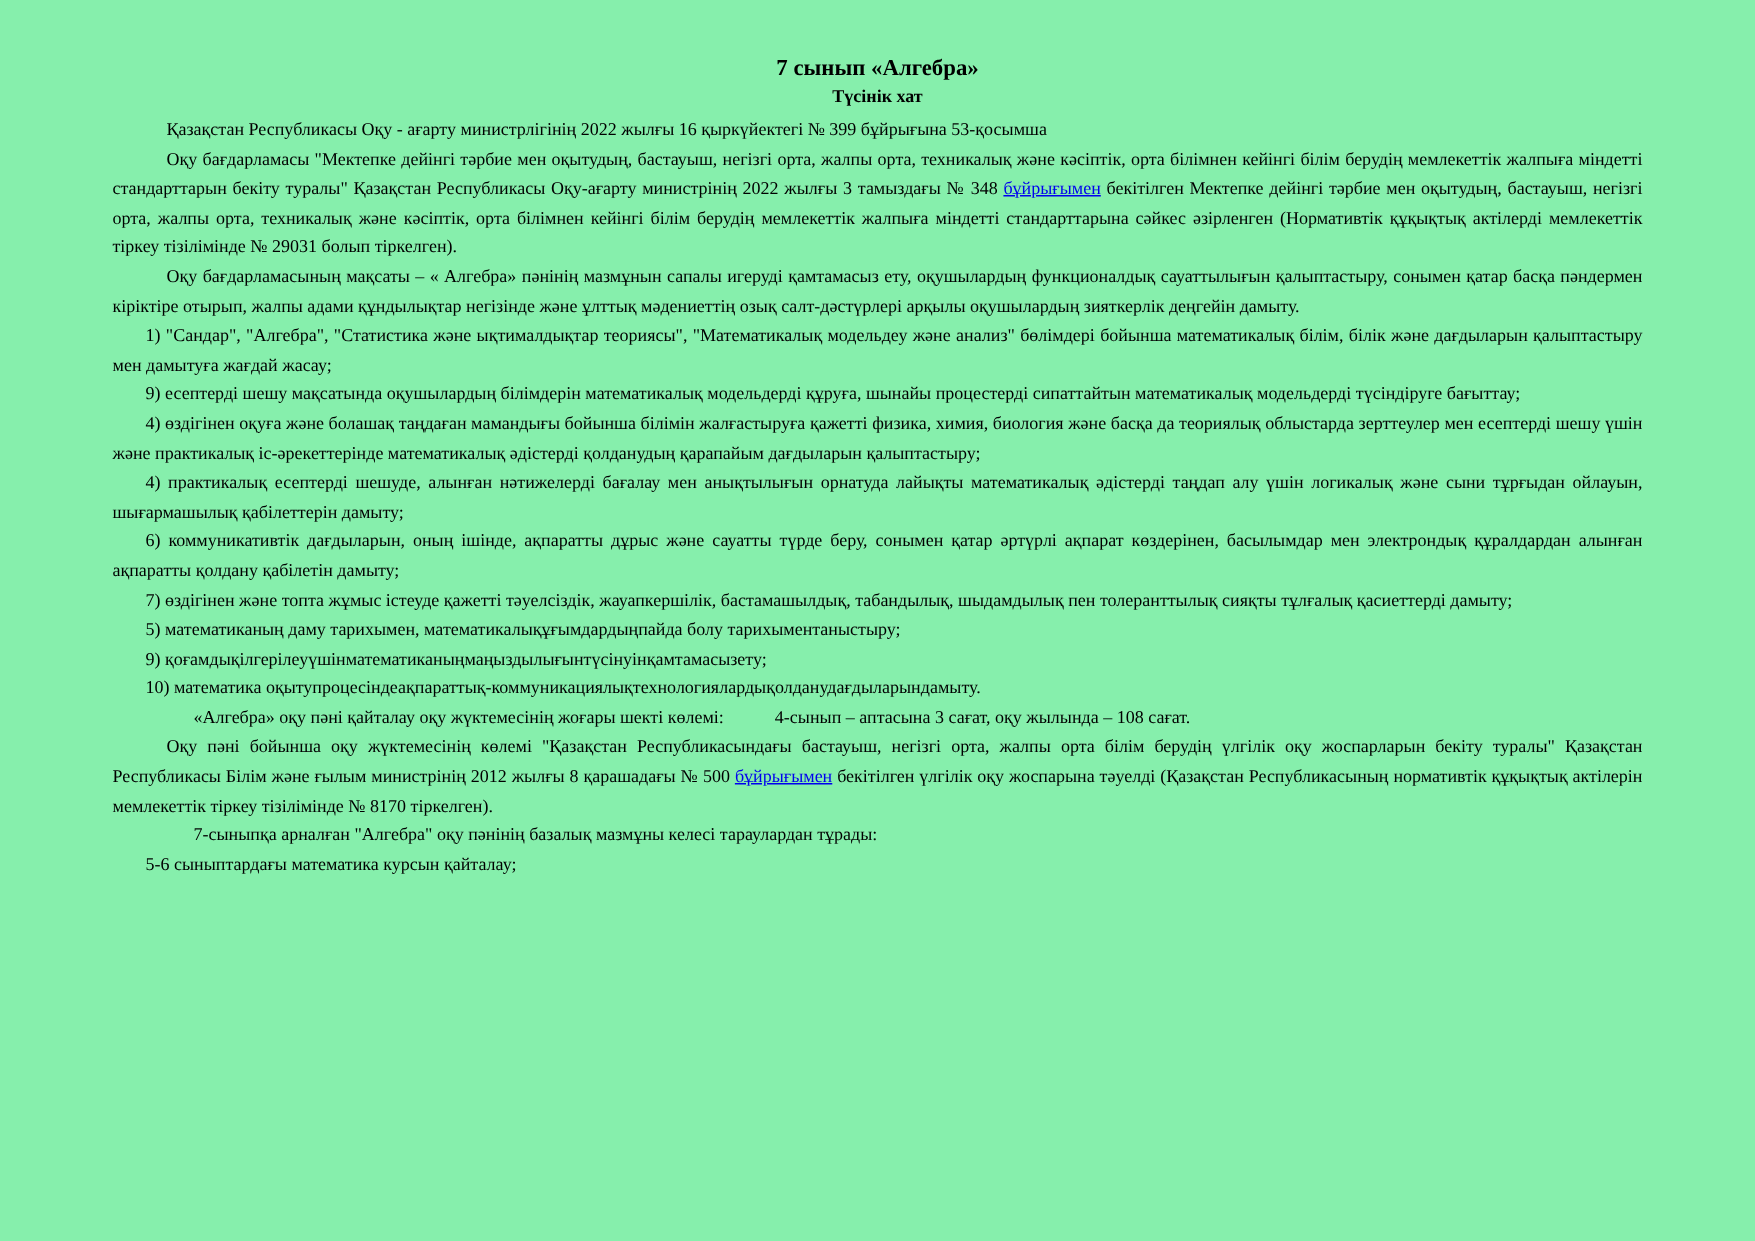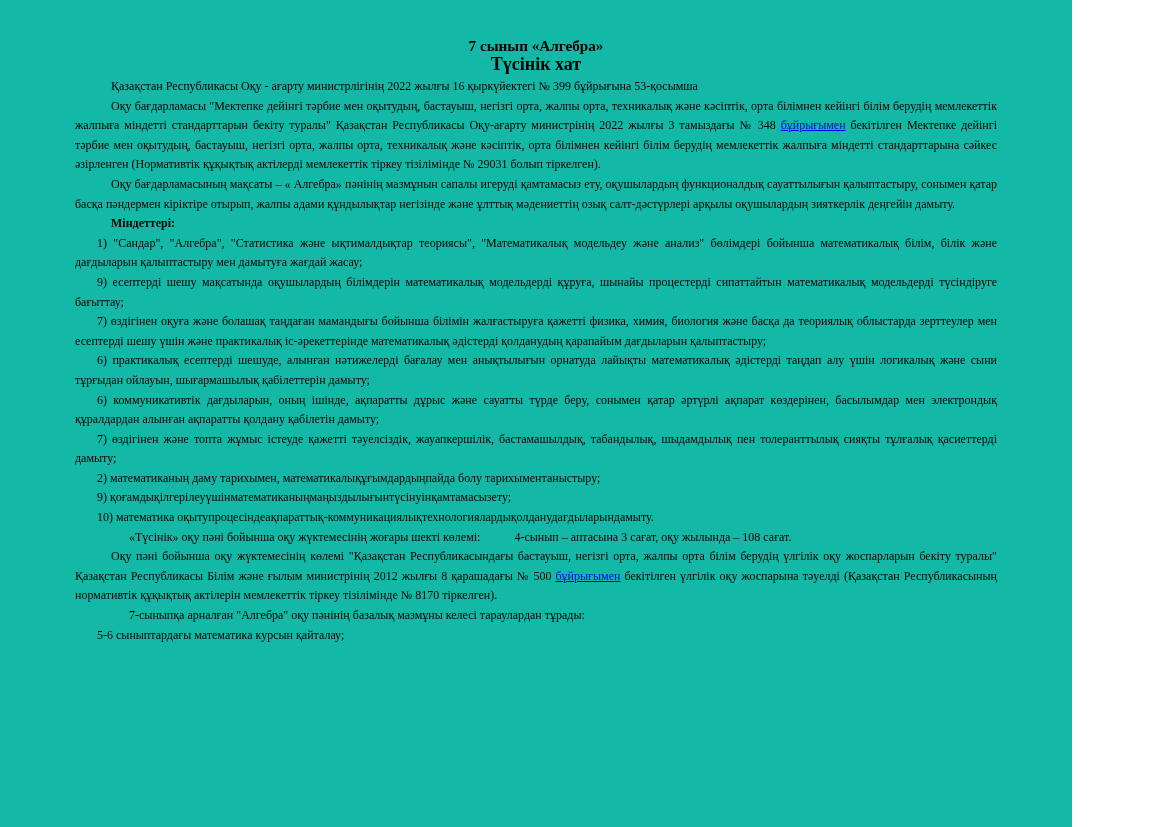--- a/index.html
+++ b/index.html
@@ -10,36 +10,36 @@
   }
   body {
     width: 1170px;
     height: 827px;
     font-family: "Liberation Serif", "DejaVu Serif", serif;
     color: #000000;
     overflow: hidden;
   }
   .page {
     box-sizing: border-box;
-    width: 1072px;
+    width: 1170px;
     height: 827px;
     padding: 36px 75px 0 75px;
-    background: #14b8a6;
+    background: #86efac;
   }
   .doc-title {
     text-align: center;
     font-weight: bold;
     font-size: 15.2px;
     line-height: 19px;
     margin: 0;
   }
   .doc-subtitle {
     text-align: center;
     font-weight: bold;
-    font-size: 18px;
+    font-size: 12px;
     line-height: 19px;
     margin: 0 0 3px 0;
   }
   p.para {
     margin: 0;
     font-size: 12px;
     line-height: 19.6px;
     text-align: justify;
     text-indent: 36px;
   }
@@ -70,35 +70,34 @@
 
   <h1 class="doc-title">7 сынып «Алгебра»</h1>
   <h2 class="doc-subtitle">Түсінік хат</h2>
 
   <p class="para">Қазақстан Республикасы Оқу - ағарту министрлігінің 2022 жылғы 16 қыркүйектегі № 399 бұйрығына 53-қосымша</p>
 
   <p class="para"><span>Оқу бағдарламасы "Мектепке дейінгі тәрбие мен оқытудың, бастауыш, негізгі орта, жалпы орта, техникалық және кәсіптік, орта білімнен кейінгі білім берудің мемлекеттік жалпыға міндетті стандарттарын бекіту туралы" Қазақстан Республикасы Оқу-ағарту министрінің 2022 жылғы 3 тамыздағы № 348 </span><a class="link" href="#">бұйрығымен</a><span> бекітілген Мектепке дейінгі тәрбие мен оқытудың, бастауыш, негізгі орта, жалпы орта, техникалық және кәсіптік, орта білімнен кейінгі білім берудің мемлекеттік жалпыға міндетті стандарттарына сәйкес әзірленген (Нормативтік құқықтық актілерді мемлекеттік тіркеу тізілімінде № 29031 болып тіркелген).</span></p>
 
   <p class="para">Оқу бағдарламасының мақсаты – « Алгебра» пәнінің мазмұнын сапалы игеруді қамтамасыз ету, оқушылардың функционалдық сауаттылығын қалыптастыру, сонымен қатар басқа пәндермен кіріктіре отырып, жалпы адами құндылықтар негізінде және ұлттық мәдениеттің озық салт-дәстүрлері арқылы оқушылардың зияткерлік деңгейін дамыту.</p>
 
-  <p class="para bold">Міндеттері:</p>
 
   <div class="list-block">
     <p class="para">1) "Сандар", "Алгебра", "Статистика және ықтималдықтар теориясы", "Математикалық модельдеу және анализ" бөлімдері бойынша математикалық білім, білік және дағдыларын қалыптастыру мен дамытуға жағдай жасау;</p>
     <p class="para">9) есептерді шешу мақсатында оқушылардың білімдерін математикалық модельдерді құруға, шынайы процестерді сипаттайтын математикалық модельдерді түсіндіруге бағыттау;</p>
-    <p class="para">7) өздігінен оқуға және болашақ таңдаған мамандығы бойынша білімін жалғастыруға қажетті физика, химия, биология және басқа да теориялық облыстарда зерттеулер мен есептерді шешу үшін және практикалық іс-әрекеттерінде математикалық әдістерді қолданудың қарапайым дағдыларын қалыптастыру;</p>
-    <p class="para">6) практикалық есептерді шешуде, алынған нәтижелерді бағалау мен анықтылығын орнатуда лайықты математикалық әдістерді таңдап алу үшін логикалық және сыни тұрғыдан ойлауын, шығармашылық қабілеттерін дамыту;</p>
+    <p class="para">4) өздігінен оқуға және болашақ таңдаған мамандығы бойынша білімін жалғастыруға қажетті физика, химия, биология және басқа да теориялық облыстарда зерттеулер мен есептерді шешу үшін және практикалық іс-әрекеттерінде математикалық әдістерді қолданудың қарапайым дағдыларын қалыптастыру;</p>
+    <p class="para">4) практикалық есептерді шешуде, алынған нәтижелерді бағалау мен анықтылығын орнатуда лайықты математикалық әдістерді таңдап алу үшін логикалық және сыни тұрғыдан ойлауын, шығармашылық қабілеттерін дамыту;</p>
     <p class="para">6) коммуникативтік дағдыларын, оның ішінде, ақпаратты дұрыс және сауатты түрде беру, сонымен қатар әртүрлі ақпарат көздерінен, басылымдар мен электрондық құралдардан алынған ақпаратты қолдану қабілетін дамыту;</p>
     <p class="para">7) өздігінен және топта жұмыс істеуде қажетті тәуелсіздік, жауапкершілік, бастамашылдық, табандылық, шыдамдылық пен толеранттылық сияқты тұлғалық қасиеттерді дамыту;</p>
-    <p class="para">2) математиканың даму тарихымен, математикалықұғымдардыңпайда болу тарихыментаныстыру;</p>
+    <p class="para">5) математиканың даму тарихымен, математикалықұғымдардыңпайда болу тарихыментаныстыру;</p>
     <p class="para">9) қоғамдықілгерілеуүшінматематиканыңмаңыздылығынтүсінуінқамтамасызету;</p>
     <p class="para">10) математика оқытупроцесіндеақпараттық-коммуникациялықтехнологиялардықолданудағдыларындамыту.</p>
   </div>
 
-  <p class="para center-ish"><span>«Түсінік» оқу пәні бойынша оқу жүктемесінің жоғары шекті көлемі:</span><span class="nowrap-gap"></span><span>4-сынып – аптасына 3 сағат, оқу жылында – 108 сағат.</span></p>
+  <p class="para center-ish"><span>«Алгебра» оқу пәні қайталау оқу жүктемесінің жоғары шекті көлемі:</span><span class="nowrap-gap"></span><span>4-сынып – аптасына 3 сағат, оқу жылында – 108 сағат.</span></p>
 
   <p class="para"><span>Оқу пәні бойынша оқу жүктемесінің көлемі "Қазақстан Республикасындағы бастауыш, негізгі орта, жалпы орта білім берудің үлгілік оқу жоспарларын бекіту туралы" Қазақстан Республикасы Білім және ғылым министрінің 2012 жылғы 8 қарашадағы № 500 </span><a class="link" href="#">бұйрығымен</a><span> бекітілген үлгілік оқу жоспарына тәуелді (Қазақстан Республикасының нормативтік құқықтық актілерін мемлекеттік тіркеу тізілімінде № 8170 тіркелген).</span></p>
 
   <p class="para center-ish">7-сыныпқа арналған "Алгебра" оқу пәнінің базалық мазмұны келесі тараулардан тұрады:</p>
 
   <p class="para hang">5-6 сыныптардағы математика курсын қайталау;</p>
 
 </div>
 
 </body></html>

